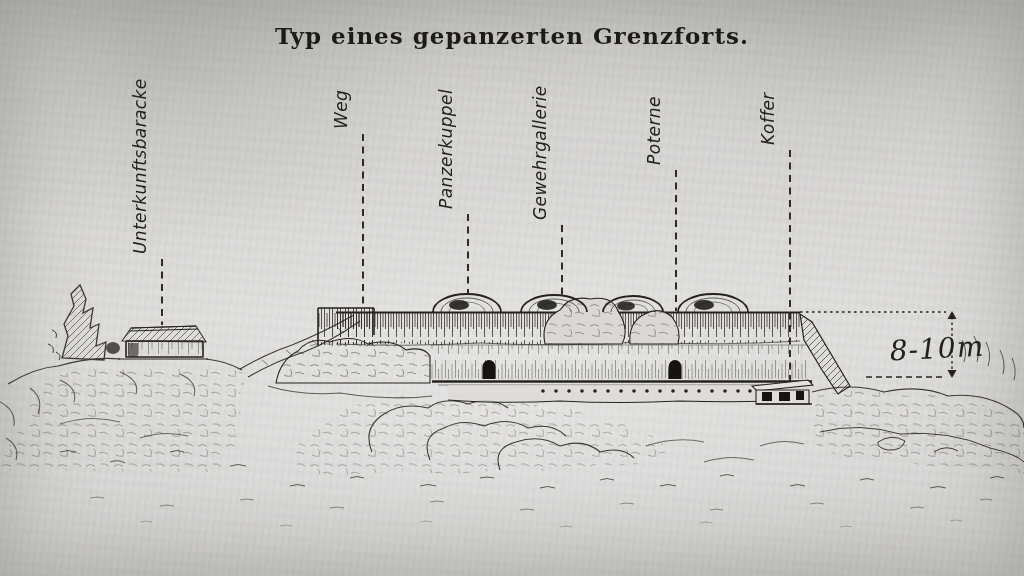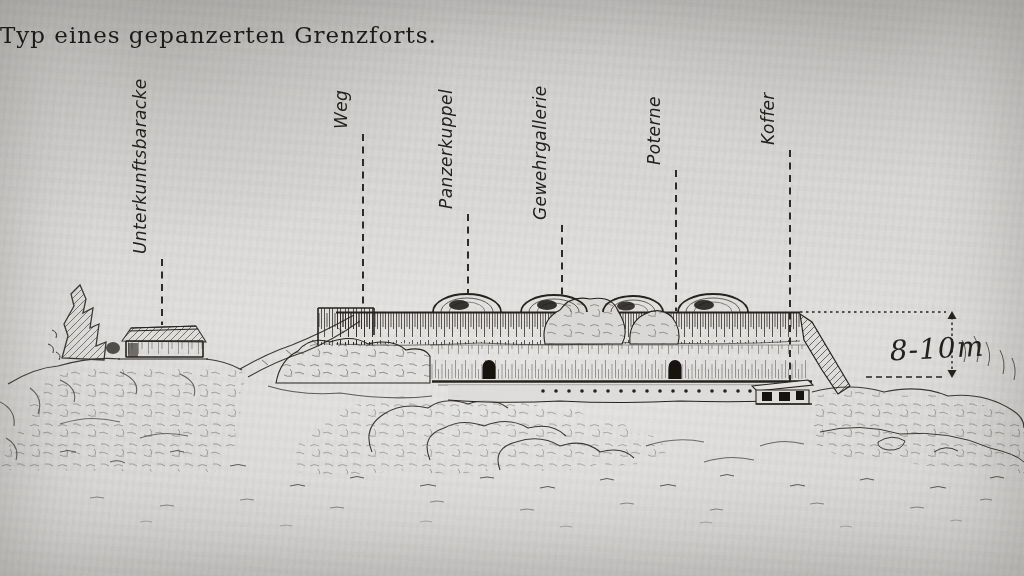--- a/index.html
+++ b/index.html
@@ -9,22 +9,22 @@
     background:
       radial-gradient(ellipse 420px 260px at 16% 10%, rgba(110,110,106,.20), transparent 70%),
       radial-gradient(ellipse 380px 220px at 86% 6%, rgba(120,120,116,.16), transparent 70%),
       radial-gradient(ellipse 700px 300px at 50% 68%, rgba(255,255,255,.30), transparent 75%),
       repeating-linear-gradient(96deg, rgba(0,0,0,.015) 0 3px, rgba(255,255,255,.02) 3px 7px),
       repeating-linear-gradient(4deg, rgba(0,0,0,.012) 0 5px, rgba(255,255,255,.015) 5px 11px),
       linear-gradient(180deg,#c9c8c6 0%,#d6d5d3 24%,#dcdbd9 55%,#d7d6d4 82%,#cfcecc 100%);
     box-shadow: inset 0 0 90px rgba(55,55,52,.28);
   }
   .title{
-    position:absolute;left:0;top:22px;width:100%;text-align:left;
-    font-family:"DejaVu Serif",serif;font-size:23px;font-weight:400;
+    position:absolute;left:0;top:22px;width:100%;text-align:center;
+    font-family:"DejaVu Serif",serif;font-size:23px;font-weight:700;
     letter-spacing:1px;color:#1d1b19;
   }
   .vlabel{
     position:absolute;height:22px;line-height:22px;white-space:nowrap;
     transform-origin:0 100%;transform:rotate(-90deg);
     font-style:italic;font-size:17px;letter-spacing:.4px;color:#23211e;
   }
   .measure-label{
     position:absolute;left:872px;top:332px;width:130px;text-align:center;
     font-family:"DejaVu Serif",serif;font-style:italic;font-size:28px;color:#23211e;

